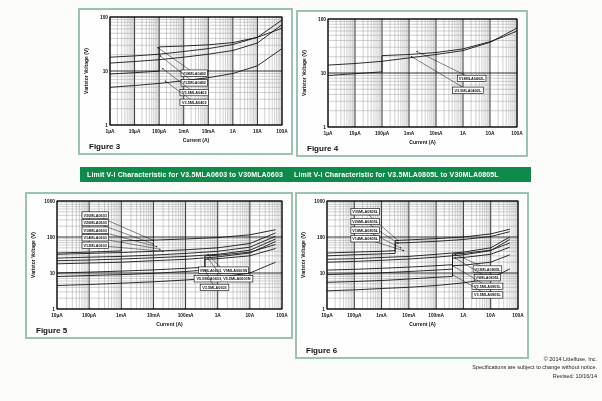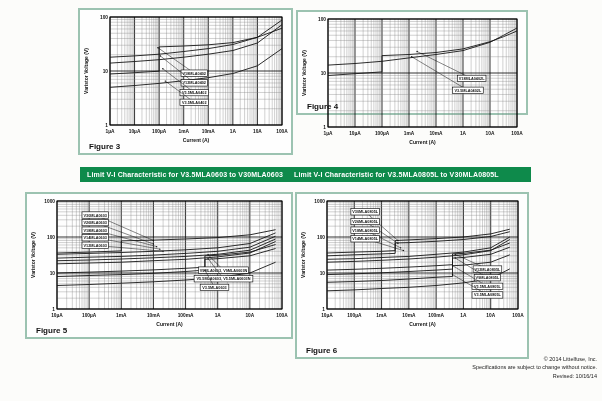--- a/index.html
+++ b/index.html
@@ -134,21 +134,21 @@
           <rect x="99.955" y="79.39999999999999" width="28.65" height="6.4" fill="#fff" stroke="#000" stroke-width="0.6"></rect>
           <text x="114.28" y="84.1" text-anchor="middle" font-size="3.8" font-weight="bold">V5.5MLA0402</text>
           <line x1="114.28" y1="92.32000000000001" x2="85.28571428571429" y2="71.1026787412858" stroke="#111" stroke-width="0.5"></line>
           <circle cx="85.28571428571429" cy="71.1026787412858" r="0.7" fill="#111"></circle>
           <rect x="99.955" y="89.12" width="28.65" height="6.4" fill="#fff" stroke="#000" stroke-width="0.6"></rect>
           <text x="114.28" y="93.82000000000001" text-anchor="middle" font-size="3.8" font-weight="bold">V3.5MLA0402</text>
         </svg></div>
     <div class="caption">Figure 3</div>
   </section>
 
-  <section class="panel" style="left:296px;top:10px;width:232px;height:105px">
+  <section class="panel" style="left:296px;top:10px;width:232px;height:147px">
     <div class="chart"><svg width="228" height="143">
           <line x1="30" y1="7" x2="30" y2="115" stroke="#000" stroke-width="0.8"></line>
           <line x1="38.127809882927494" y1="7" x2="38.127809882927494" y2="115" stroke="#7d7d7d" stroke-width="0.35"></line>
           <line x1="42.88227387743088" y1="7" x2="42.88227387743088" y2="115" stroke="#7d7d7d" stroke-width="0.35"></line>
           <line x1="46.25561976585499" y1="7" x2="46.25561976585499" y2="115" stroke="#7d7d7d" stroke-width="0.35"></line>
           <line x1="48.872190117072506" y1="7" x2="48.872190117072506" y2="115" stroke="#7d7d7d" stroke-width="0.35"></line>
           <line x1="51.01008376035838" y1="7" x2="51.01008376035838" y2="115" stroke="#7d7d7d" stroke-width="0.35"></line>
           <line x1="52.81764708038493" y1="7" x2="52.81764708038493" y2="115" stroke="#7d7d7d" stroke-width="0.35"></line>
           <line x1="54.383429648782474" y1="7" x2="54.383429648782474" y2="115" stroke="#7d7d7d" stroke-width="0.35"></line>
           <line x1="55.764547754861766" y1="7" x2="55.764547754861766" y2="115" stroke="#7d7d7d" stroke-width="0.35"></line>

